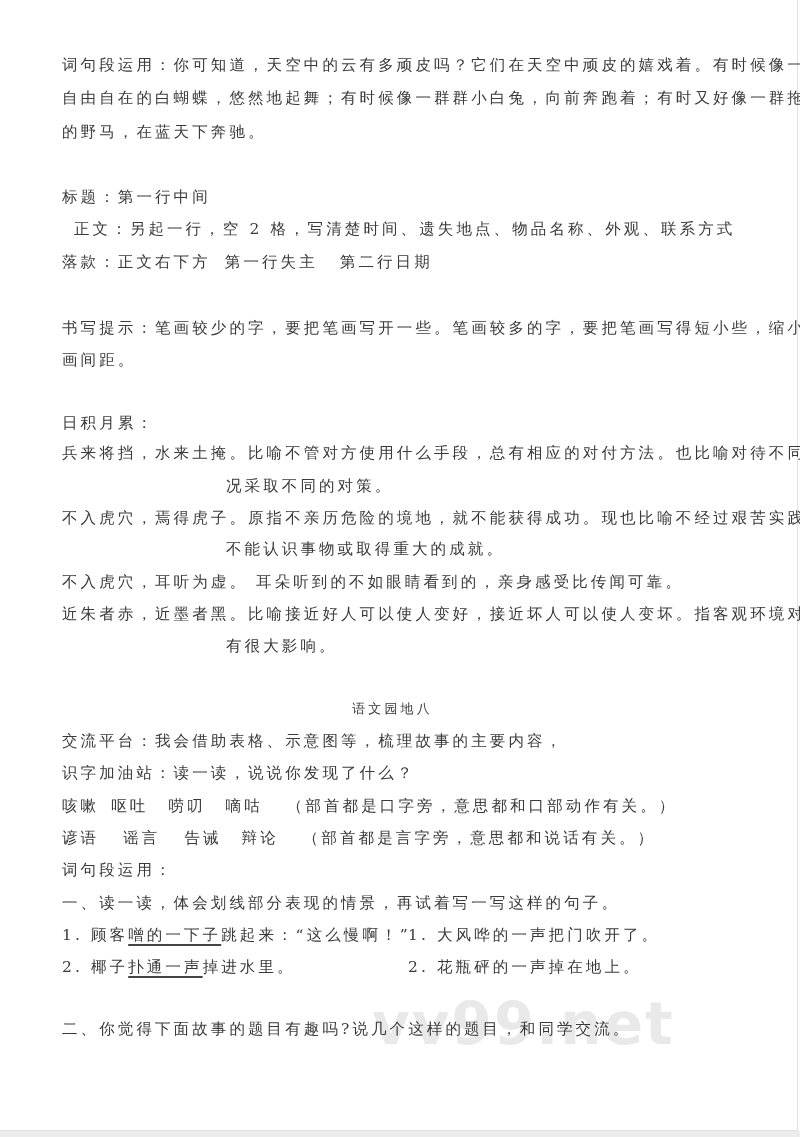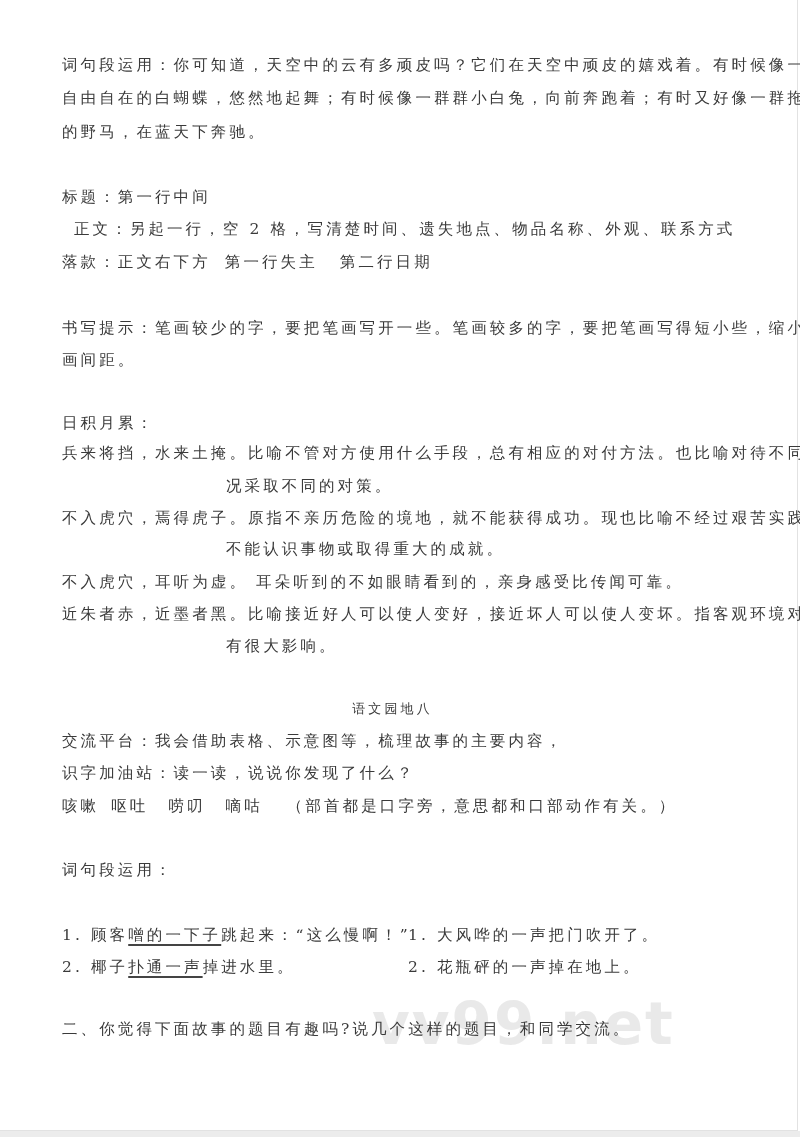--- a/index.html
+++ b/index.html
@@ -119,22 +119,26 @@
   <div class="line indent" style="top:636px;">有很大影响。</div>
 
   <div class="center-title" style="top:699px;">语文园地八</div>
   <div class="line" style="top:731px;">交流平台：我会借助表格、示意图等，梳理故事的主要内容，</div>
   <div class="line" style="top:763px;">识字加油站：读一读，说说你发现了什么？</div>
 
   <div class="line" style="top:796px;">
     <span>咳嗽</span><span class="gap" style="width:12px;"></span><span>呕吐</span><span class="gap" style="width:20px;"></span><span>唠叨</span><span class="gap" style="width:20px;"></span><span>嘀咕</span><span class="gap" style="width:24px;"></span><span>（部首都是口字旁，意思都和口部动作有关。）</span>
   </div>
 
+  <div class="line" style="top:828px;">
+    <span>谚语</span><span class="gap" style="width:24px;"></span><span>谣言</span><span class="gap" style="width:24px;"></span><span>告诫</span><span class="gap" style="width:20px;"></span><span>辩论</span><span class="gap" style="width:24px;"></span><span>（部首都是言字旁，意思都和说话有关。）</span>
+  </div>
 
   <div class="line" style="top:860px;">词句段运用：</div>
+  <div class="line" style="top:893px;">一、读一读，体会划线部分表现的情景，再试着写一写这样的句子。</div>
 
   <div class="line" style="top:925px;">
     <span>1. 顾客</span><span class="u">噌的一下子</span><span>跳起来：“这么慢啊！”</span>
   </div>
   <div class="line col-right" style="top:925px;">1. 大风哗的一声把门吹开了。</div>
 
   <div class="line" style="top:957px;">
     <span>2. 椰子</span><span class="u">扑通一声</span><span>掉进水里。</span>
   </div>
   <div class="line col-right" style="top:957px;">2. 花瓶砰的一声掉在地上。</div>

